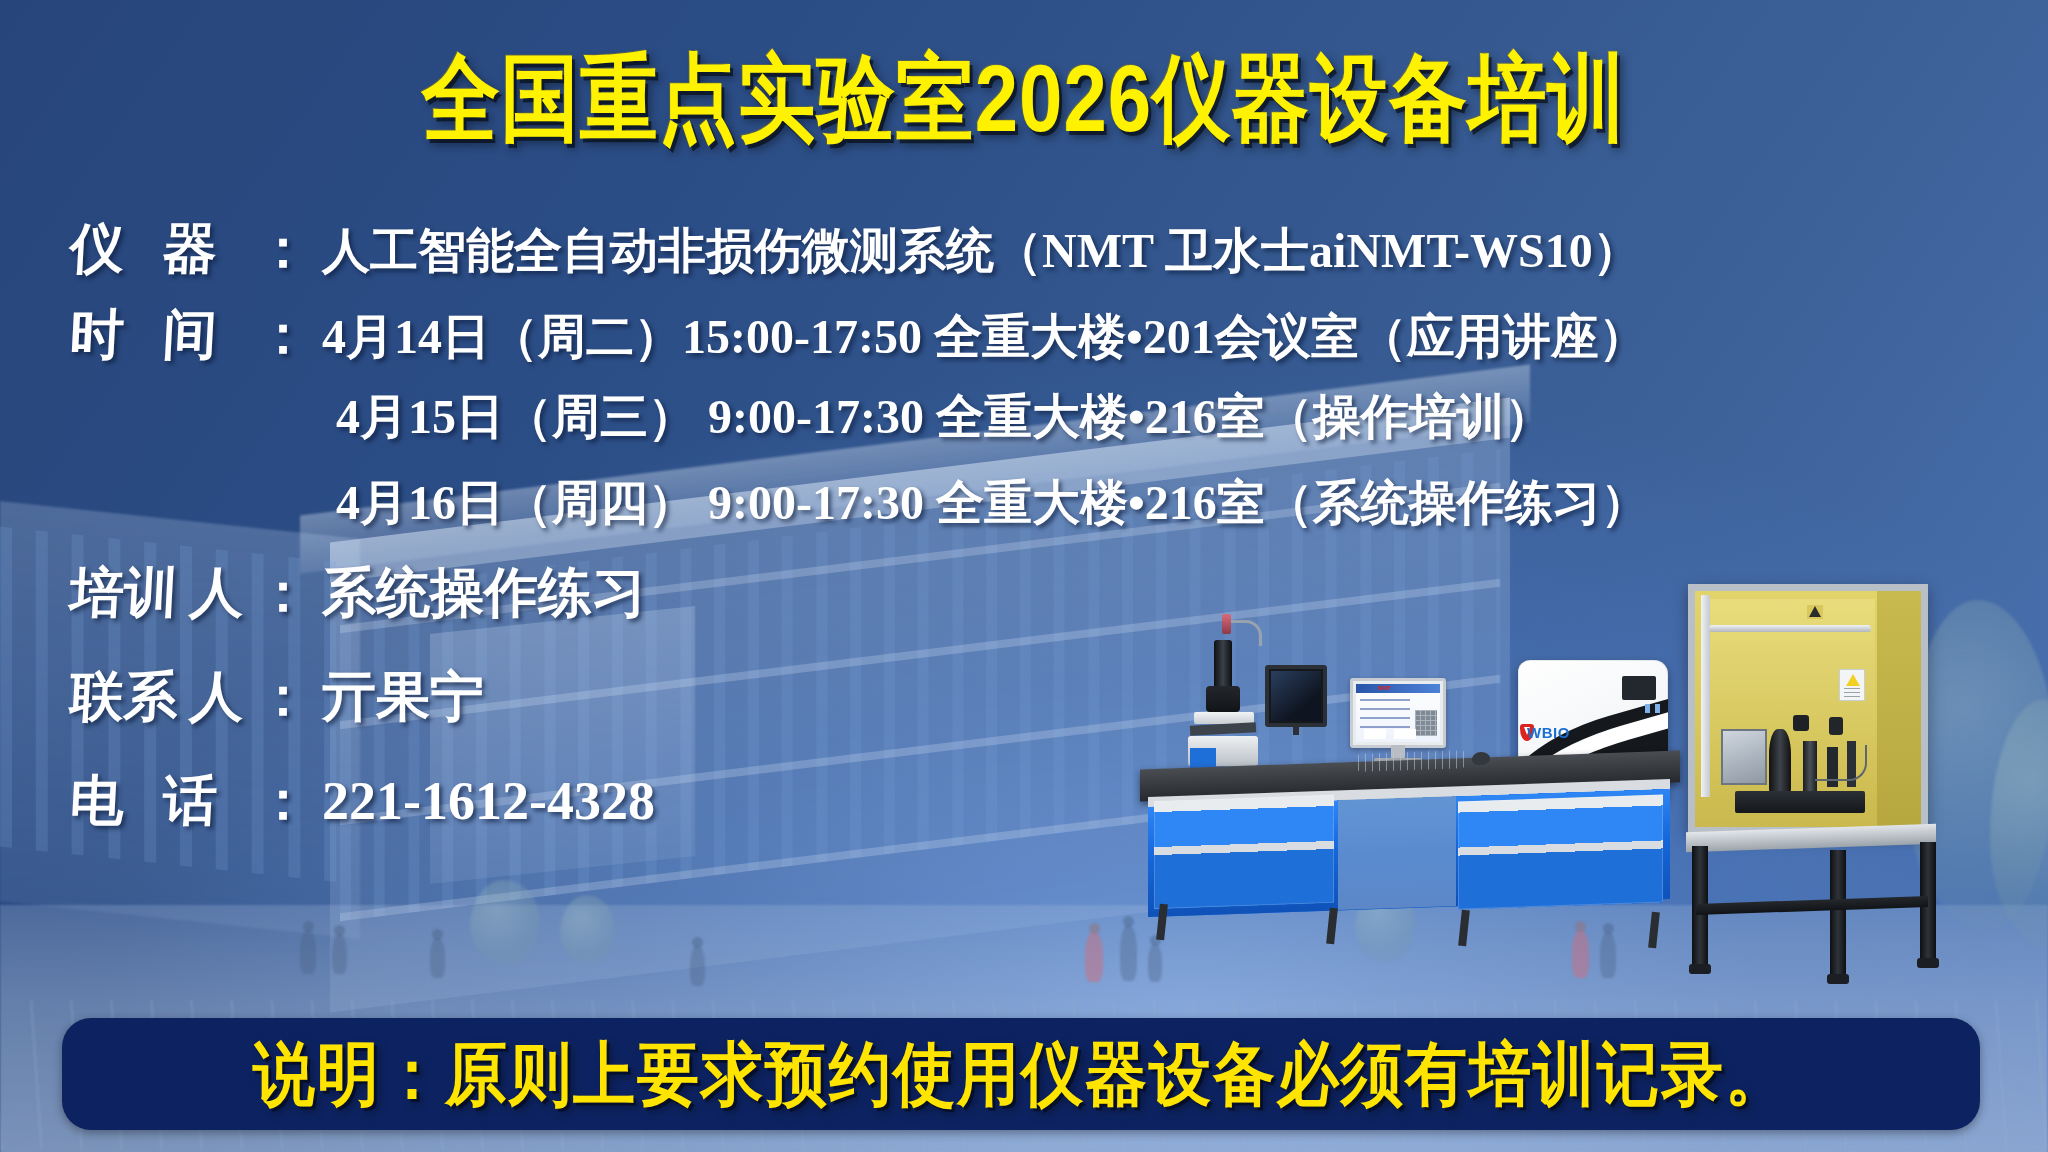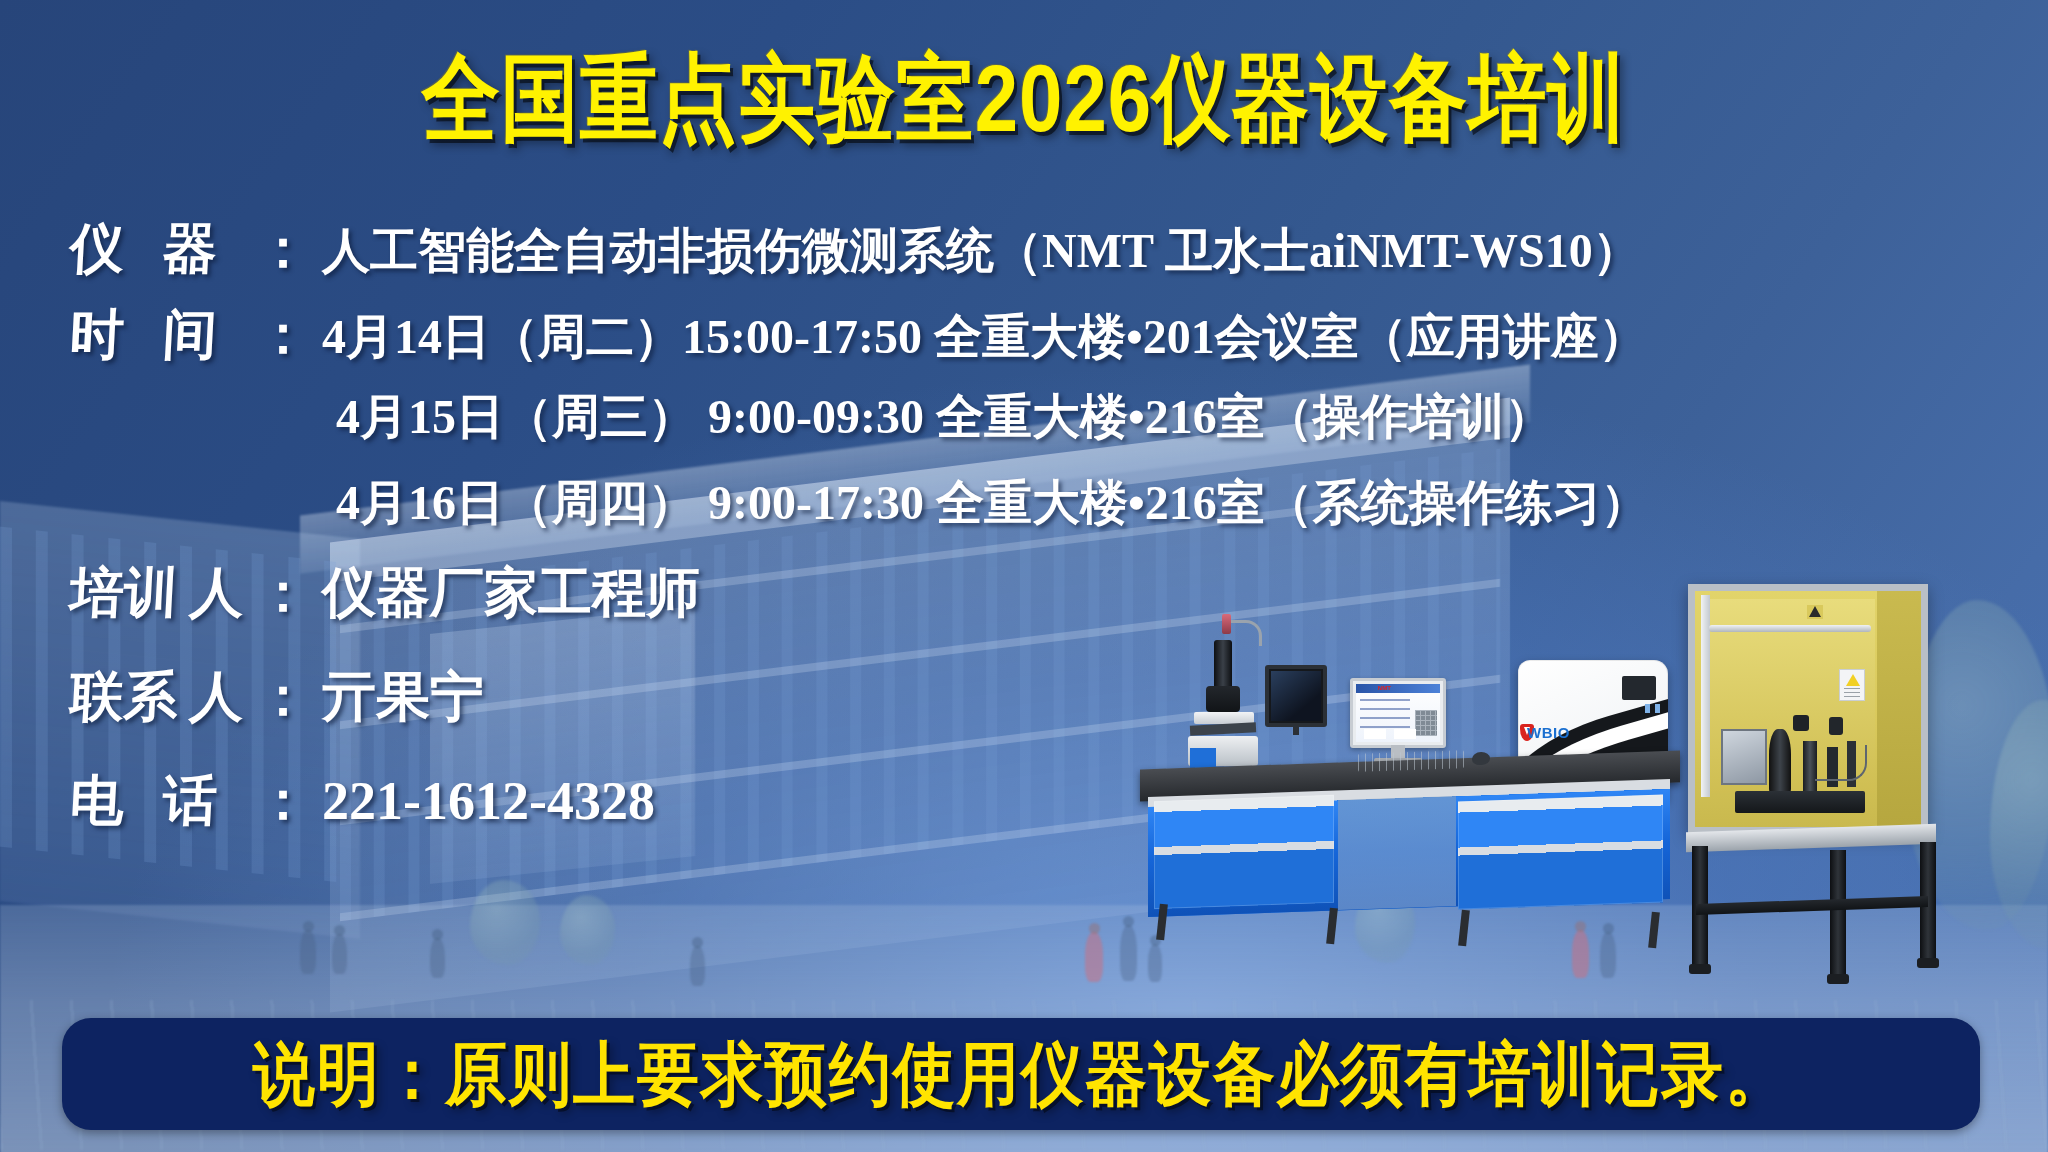--- a/index.html
+++ b/index.html
@@ -528,39 +528,39 @@
       </div>
       <div class="value">4月14日（周二）15:00-17:50 全重大楼•201会议室（应用讲座）</div>
     </div>
 
     <div class="row cont">
       <div class="label big">
         <span></span>
         <span></span>
         <span class="colon"></span>
       </div>
-      <div class="value">4月15日（周三） 9:00-09:30 全重大楼•216室（操作培训）</div>
+      <div class="value">4月15日（周三） 9:00-17:30 全重大楼•216室（操作培训）</div>
     </div>
 
     <div class="row cont">
       <div class="label big">
         <span></span>
         <span></span>
         <span class="colon"></span>
       </div>
       <div class="value">4月16日（周四） 9:00-17:30 全重大楼•216室（系统操作练习）</div>
     </div>
 
     <div class="row tall">
       <div class="label big">
         <span>培训</span>
         <span>人</span>
         <span class="colon">：</span>
       </div>
-      <div class="value big">仪器厂家工程师</div>
+      <div class="value big">系统操作练习</div>
     </div>
 
     <div class="row tall">
       <div class="label big">
         <span>联系</span>
         <span>人</span>
         <span class="colon">：</span>
       </div>
       <div class="value big">亓果宁</div>
     </div>

